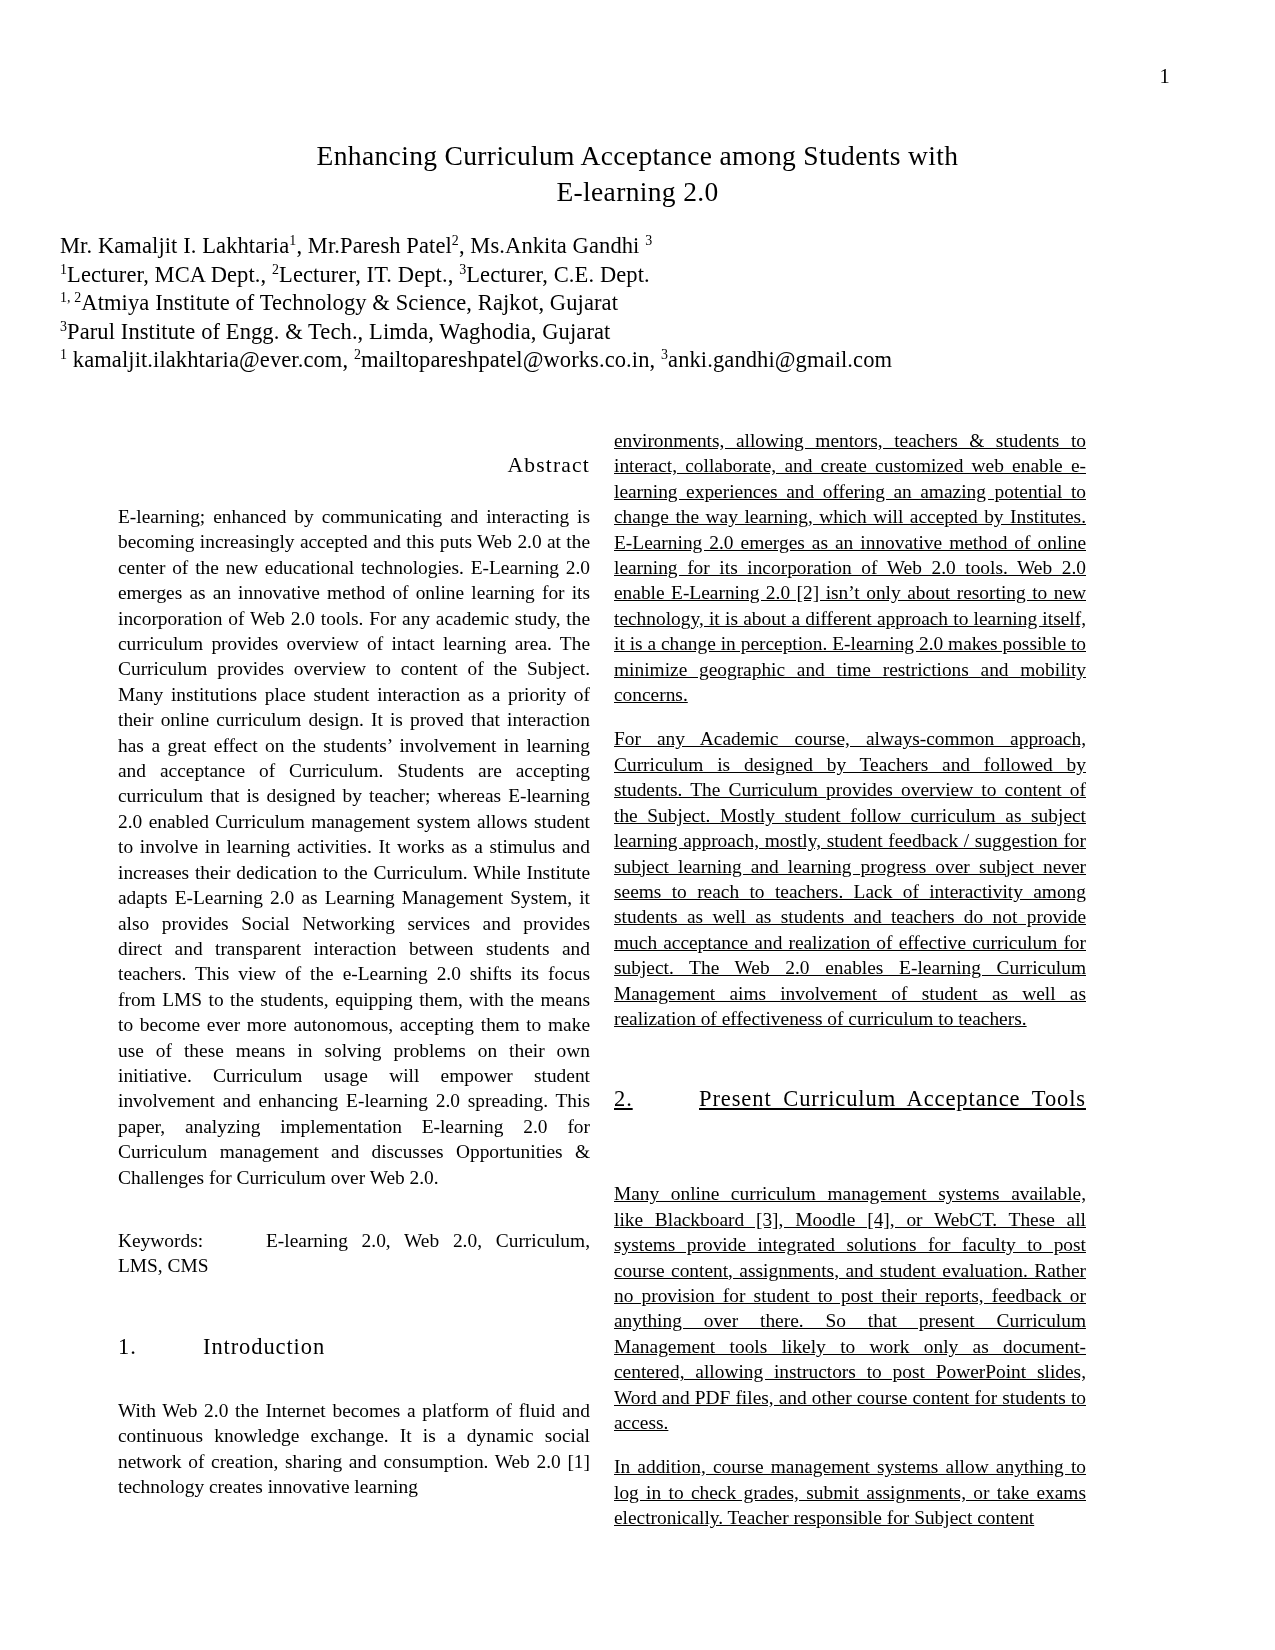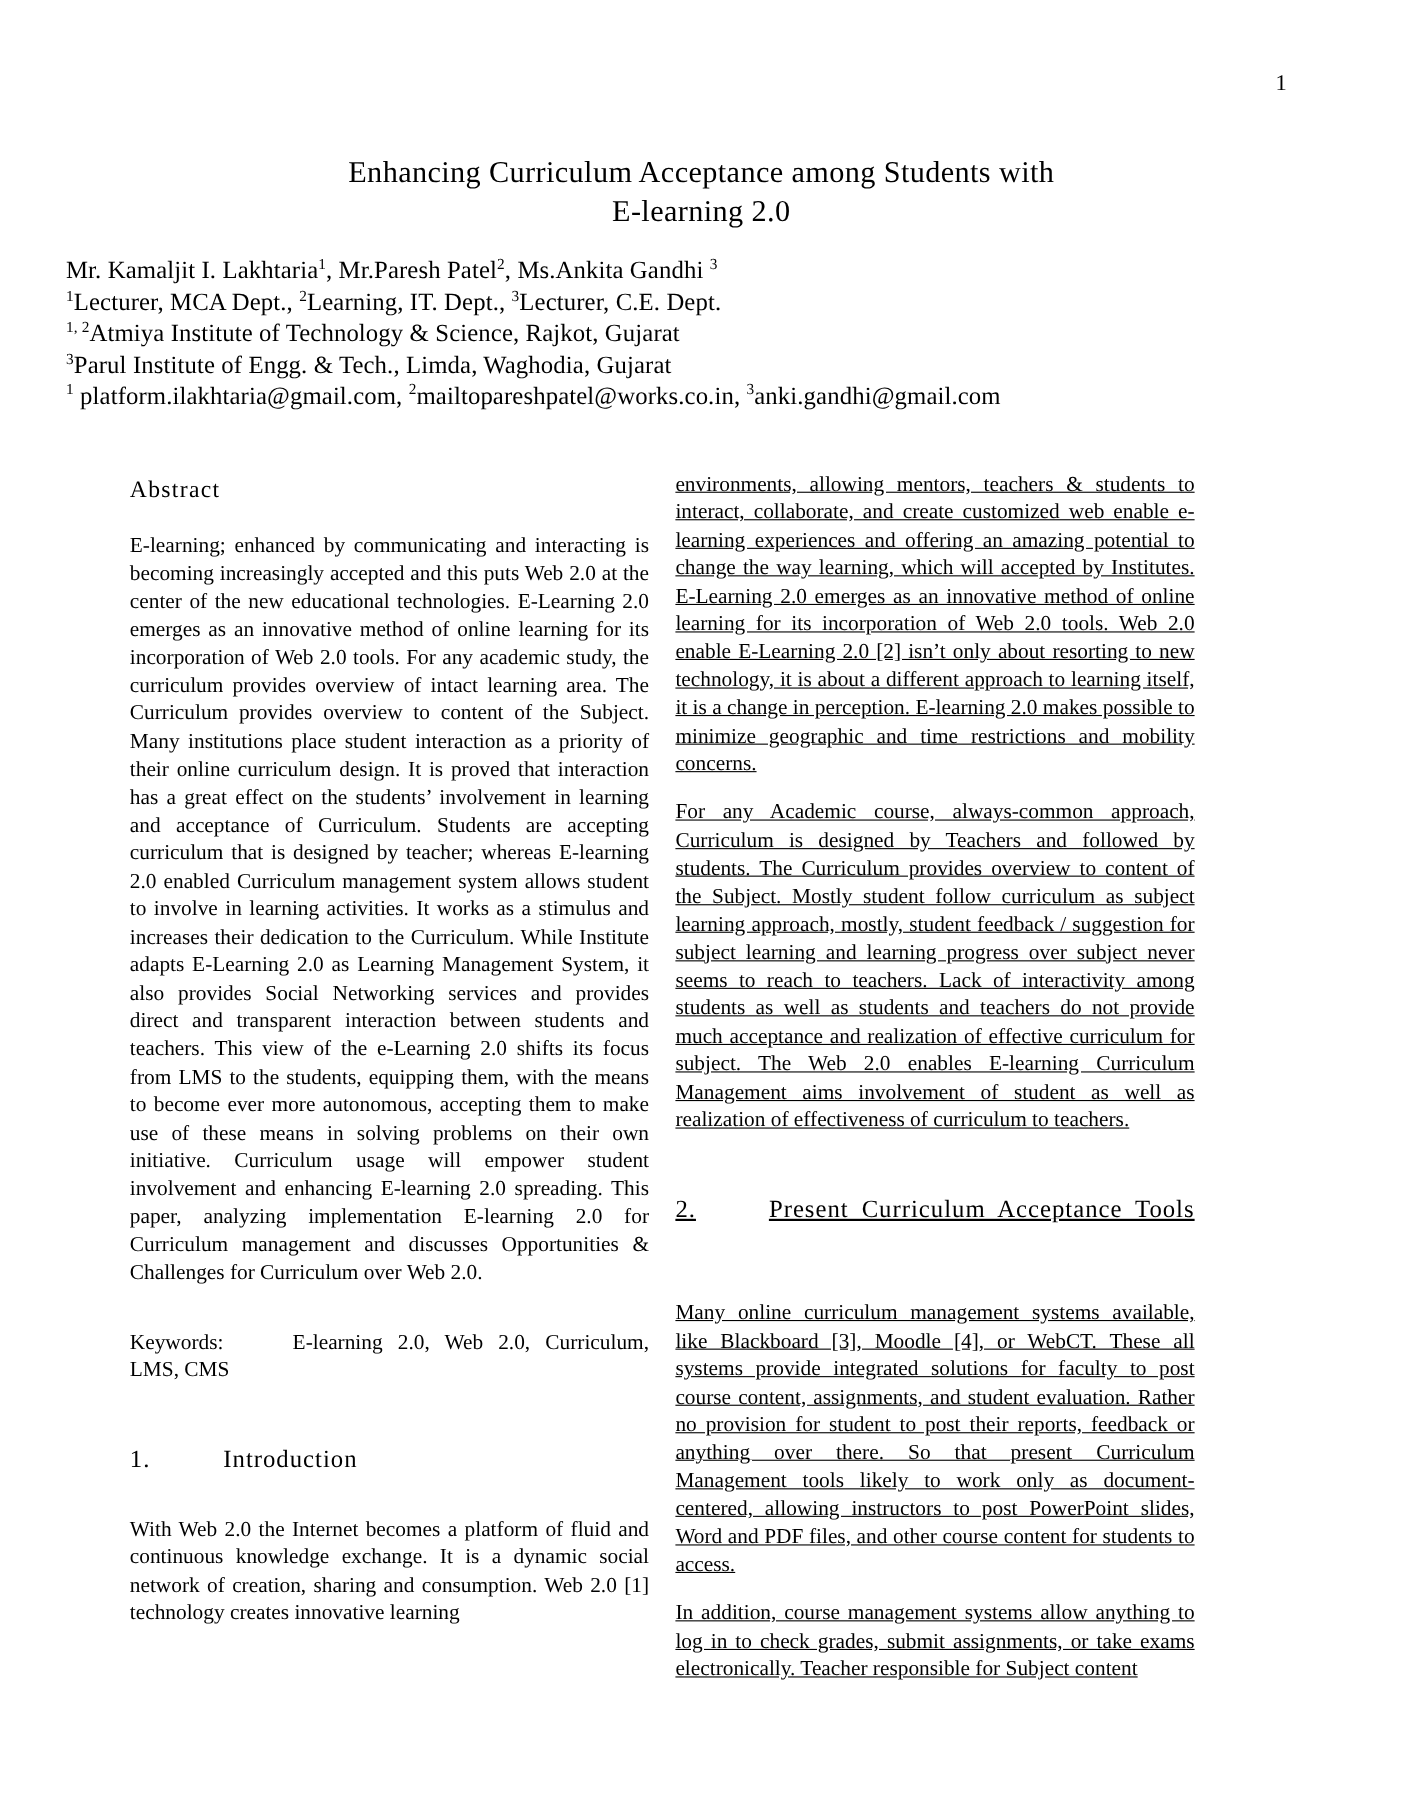--- a/index.html
+++ b/index.html
@@ -74,25 +74,25 @@
   }
   .col {
     position: absolute;
     top: 0;
     width: 472px;
   }
   .col-left  { left: 0; }
   .col-right { left: 496px; text-decoration: underline; }
 
   .abstract-heading {
-    text-align: left;
+    text-align: right;
     font-size: 21.5px;
     line-height: 26px;
     letter-spacing: 1.2px;
-    margin: 4px 0 26px 0;
+    margin: 24px 0 26px 0;
     font-weight: normal;
   }
 
   p.body-text {
     margin: 0 0 19px 0;
     font-size: 19.4px;
     line-height: 25.4px;
     text-align: justify;
     text-justify: inter-word;
     hyphens: none;
@@ -145,27 +145,27 @@
   <div class="title-block">
     <h1 class="paper-title">
       <span class="t-line">Enhancing Curriculum Acceptance among Students with</span>
       <span class="t-line">E-learning 2.0</span>
     </h1>
   </div>
 
   <div class="authors-block">
     <span class="a-line"><span>Mr. Kamaljit I. Lakhtaria</span><sup>1</sup><span>, Mr.Paresh Patel</span><sup>2</sup><span>, Ms.Ankita Gandhi </span><sup>3</sup></span>
 
-    <span class="a-line"><sup>1</sup><span>Lecturer, MCA Dept., </span><sup>2</sup><span>Learning, IT. Dept., </span><sup>3</sup><span>Lecturer, C.E. Dept.</span></span>
+    <span class="a-line"><sup>1</sup><span>Lecturer, MCA Dept., </span><sup>2</sup><span>Lecturer, IT. Dept., </span><sup>3</sup><span>Lecturer, C.E. Dept.</span></span>
 
     <span class="a-line"><sup>1, 2</sup><span>Atmiya Institute of Technology &amp; Science, Rajkot, Gujarat</span></span>
 
     <span class="a-line"><sup>3</sup><span>Parul Institute of Engg. &amp; Tech., Limda, Waghodia, Gujarat</span></span>
 
-    <span class="a-line"><sup>1</sup><span> platform.ilakhtaria@gmail.com, </span><sup>2</sup><span>mailtopareshpatel@works.co.in, </span><sup>3</sup><span>anki.gandhi@gmail.com</span></span>
+    <span class="a-line"><sup>1</sup><span> kamaljit.ilakhtaria@ever.com, </span><sup>2</sup><span>mailtopareshpatel@works.co.in, </span><sup>3</sup><span>anki.gandhi@gmail.com</span></span>
   </div>
 
   <div class="columns">
 
     <div class="col col-left">
 
       <h2 class="abstract-heading">Abstract</h2>
 
       <p class="body-text">E-learning; enhanced by communicating and interacting is becoming increasingly accepted and this puts Web 2.0 at the center of the new educational technologies. E-Learning 2.0 emerges as an innovative method of online learning for its incorporation of Web 2.0 tools. For any academic study, the curriculum provides overview of intact learning area. The Curriculum provides overview to content of the Subject. Many institutions place student interaction as a priority of their online curriculum design. It is proved that interaction has a great effect on the students’ involvement in learning and acceptance of Curriculum. Students are accepting curriculum that is designed by teacher; whereas E-learning 2.0 enabled Curriculum management system allows student to involve in learning activities. It works as a stimulus and increases their dedication to the Curriculum. While Institute adapts E-Learning 2.0 as Learning Management System, it also provides Social Networking services and provides direct and transparent interaction between students and teachers. This view of the e-Learning 2.0 shifts its focus from LMS to the students, equipping them, with the means to become ever more autonomous, accepting them to make use of these means in solving problems on their own initiative. Curriculum usage will empower student involvement and enhancing E-learning 2.0 spreading. This paper, analyzing implementation E-learning 2.0 for Curriculum management and discusses Opportunities &amp; Challenges for Curriculum over Web 2.0.</p>
 

